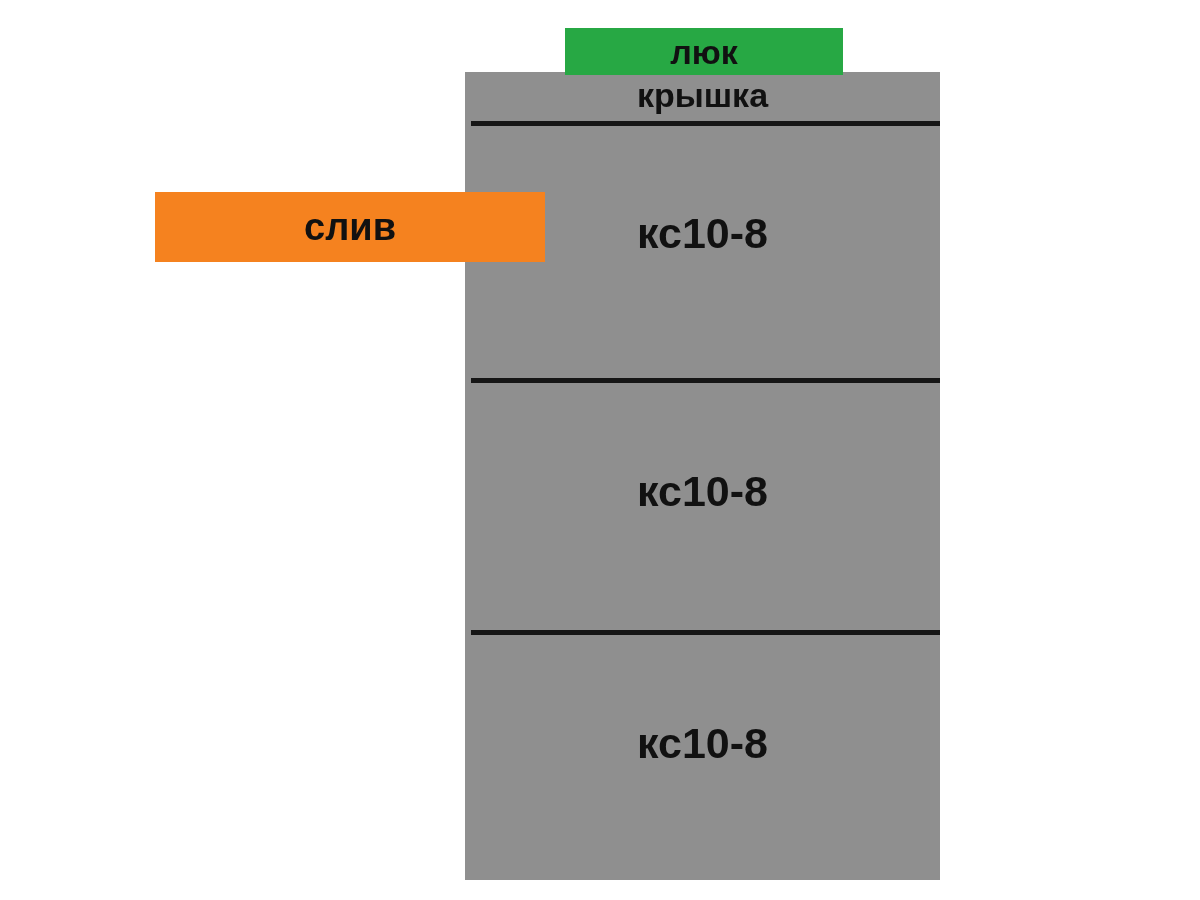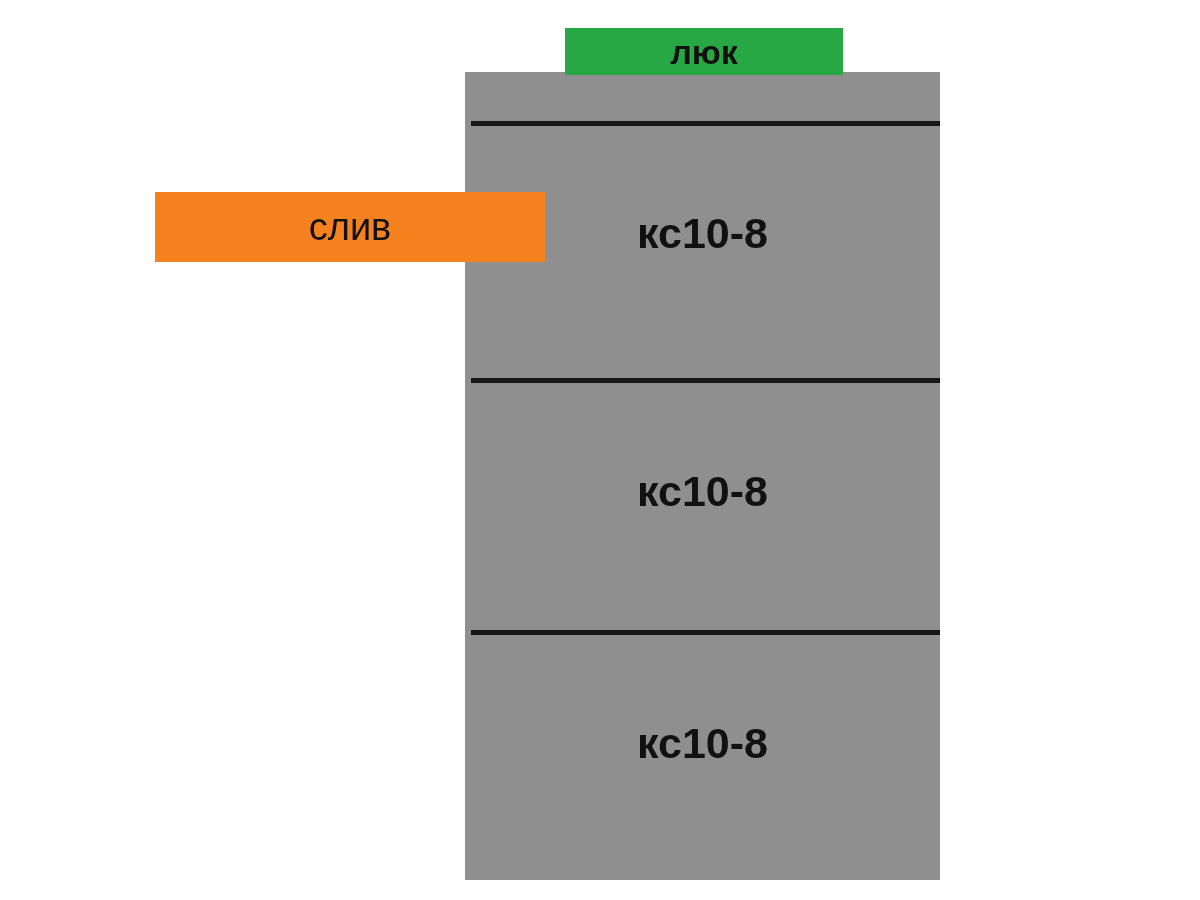--- a/index.html
+++ b/index.html
@@ -76,21 +76,21 @@
     top: 192px;
     width: 390px;
     height: 70px;
     background: #f5821f;
     display: flex;
     align-items: center;
     justify-content: center;
   }
   .drain-label {
     font-size: 38px;
-    font-weight: normal;
+    font-weight: bold;
     color: #111111;
     line-height: 1;
   }
   
   .ring-label {
     position: absolute;
     left: 465px;
     width: 475px;
     text-align: center;
     font-size: 43px;
@@ -106,20 +106,21 @@
 <body>
 
 <div class="stage">
 
   <div class="tank-body"></div>
 
   <div class="hatch">
     <span class="hatch-label">люк</span>
   </div>
 
+  <div class="cover-label">крышка</div>
 
   <div class="hline line1"></div>
   <div class="hline line2"></div>
   <div class="hline line3"></div>
 
   <div class="drain">
     <span class="drain-label">слив</span>
   </div>
 
   <div class="ring-label ring1">кс10-8</div>

